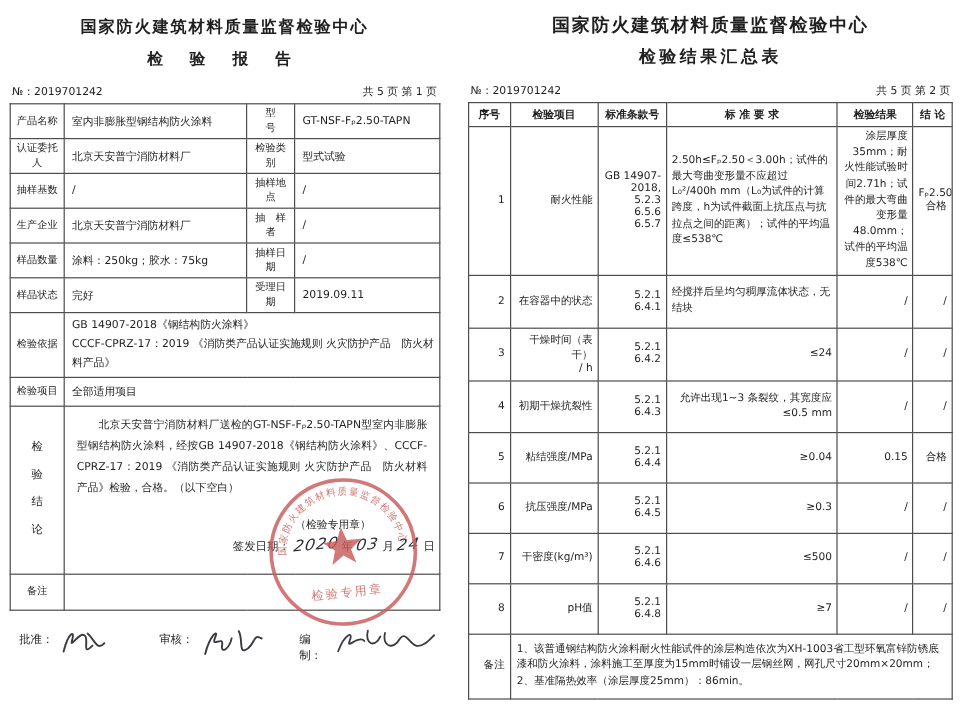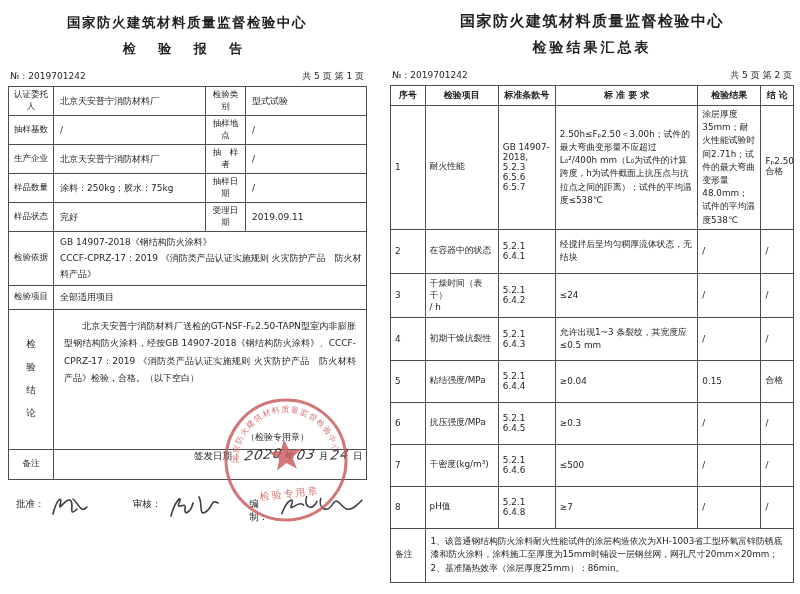--- a/index.html
+++ b/index.html
@@ -23,21 +23,21 @@
   #page2 .doc-title { font-size: 14px; letter-spacing: 3px; }
 
   .meta-row { display: flex; justify-content: space-between; align-items: flex-end;
               font-size: 9px; margin: 12px 2px 3px 2px; }
 
   table { border-collapse: collapse; table-layout: fixed; width: 100%; }
   td { border: 1px solid #4d4d4d; font-size: 9px; padding: 2px 4px;
        vertical-align: middle; overflow: hidden; }
   .lbl { text-align: center; font-size: 8.5px; }
   .val { text-align: left; padding-left: 6px; }
-  .ctr { text-align: left; }
+  .ctr { text-align: right; }
   .pre { white-space: pre-line; }
 
   
   .r26 td { height: 26px; }
   .r50 td { height: 50px; }
   .r24 td { height: 24px; }
   .r140 td { height: 140px; }
   .r30 td { height: 30px; }
 
   .concl-lbl { text-align: center; font-size: 9.5px; line-height: 2.4; white-space: pre-line; }
@@ -80,20 +80,26 @@
   </div>
 
   <table>
     <colgroup>
         <col style="width:45px">
         <col style="width:152px">
         <col style="width:40px">
         <col style="width:121px">
       </colgroup>
     <tbody>
+        <tr class="r26">
+      <td class="lbl">产品名称</td>
+      <td class="val">室内非膨胀型钢结构防火涂料</td>
+      <td class="lbl">型　　号</td>
+      <td class="val">GT-NSF-Fₚ2.50-TAPN</td>
+    </tr>
     <tr class="r26">
       <td class="lbl">认证委托人</td>
       <td class="val">北京天安普宁消防材料厂</td>
       <td class="lbl">检验类别</td>
       <td class="val">型式试验</td>
     </tr>
     <tr class="r26">
       <td class="lbl">抽样基数</td>
       <td class="val">/</td>
       <td class="lbl">抽样地点</td>

